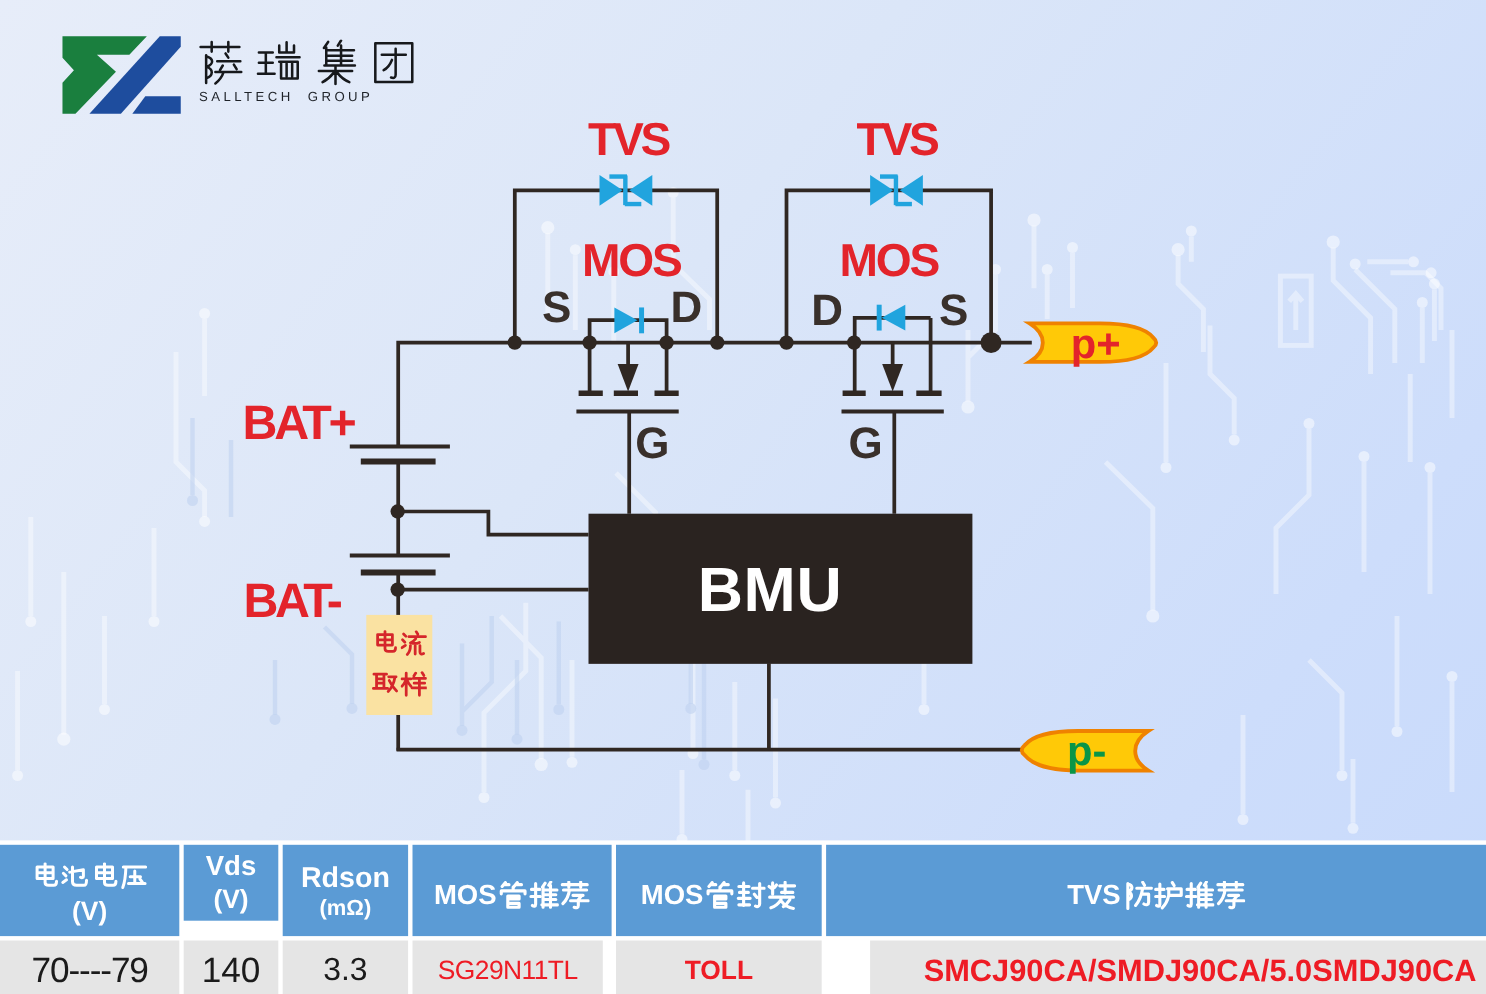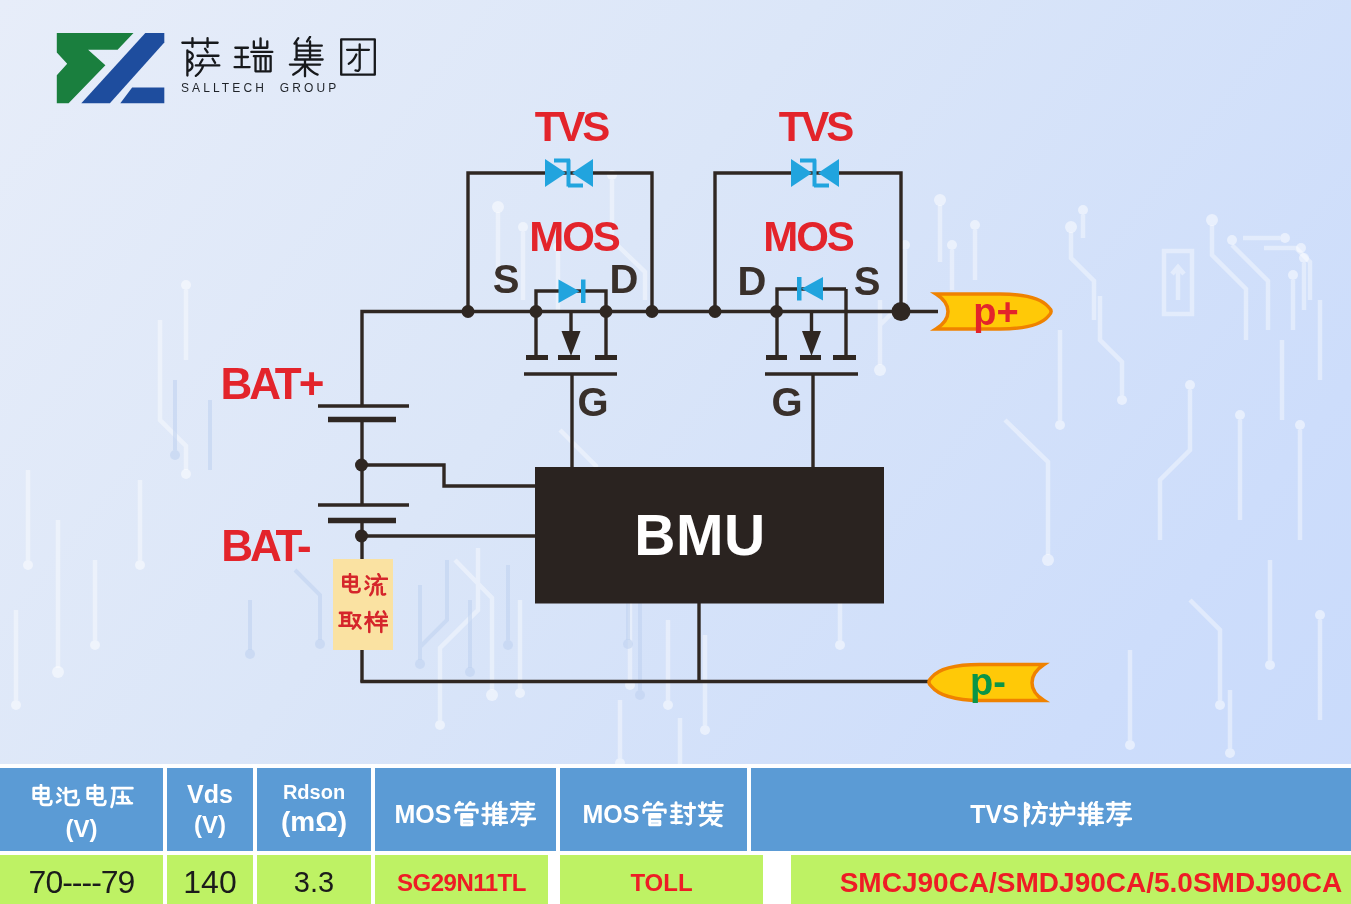--- a/index.html
+++ b/index.html
@@ -1,21 +1,21 @@
 <!DOCTYPE html>
 <html><head><meta charset="utf-8">
 <style>
 html,body{margin:0;padding:0;width:1351px;height:904px;overflow:hidden}
 body{font-family:"Liberation Sans",sans-serif;position:relative;
 background:linear-gradient(128deg,#e7edf9 0%,#dbe6f8 40%,#cdddfb 80%,#c8dafb 100%)}
 .abs{position:absolute}
 svg.cn{overflow:visible;display:block}
 .w5{stroke-width:5.5}.w9{stroke-width:10.5}
 .hcell{position:absolute;background:#5b9bd5;color:#fff;font-weight:bold;display:flex;flex-direction:column;align-items:center;justify-content:center}
-.dcell{position:absolute;background:#bef264;color:#1b1b1b;display:flex;align-items:center;justify-content:center;padding-top:6px;box-sizing:border-box}
+.dcell{position:absolute;background:#e5e5e5;color:#1b1b1b;display:flex;align-items:center;justify-content:center;padding-top:6px;box-sizing:border-box}
 .cnrow{display:flex;align-items:center}
 </style></head>
 <body>
 <svg width="0" height="0" style="position:absolute">
 <defs>
 <symbol id="z-sa" viewBox="0 0 100 100">
         <g fill="none" stroke="currentColor" stroke-linecap="round" stroke-linejoin="round">
 <path d="M8,16 H92 M32,5 V26 M68,5 V26"></path>
 <path d="M20,34 V94 M20,36 C37,41 37,53 21,59 M21,59 C36,64 36,78 20,84"></path>
 <path d="M62,30 l6,9 M44,47 H94 M56,56 l-6,10 M80,54 l6,10 M40,70 H96 M58,70 C54,82 48,89 40,95"></path>
@@ -316,27 +316,27 @@
         </svg>
     <svg class="cn w9" width="26" height="26" viewBox="0 0 100 100">
           <use href="#z-dian"></use>
         </svg>
     <svg class="cn w9" width="26" height="26" viewBox="0 0 100 100">
           <use href="#z-ya"></use>
         </svg>
   </div>
   <div style="font-size:24px;margin-top:5px">(V)</div>
 </div>
-<div class="hcell" style="left:167px;top:4px;width:86px;height:83px">
+<div class="hcell" style="left:167px;top:4px;width:86px;height:69px">
   <div style="font-size:25px">Vds</div>
   <div style="font-size:24px;margin-top:2px">(V)</div>
 </div>
 <div class="hcell" style="left:257px;top:4px;width:114px;height:83px">
-  <div style="font-size:20px">Rdson</div>
-  <div style="font-size:28px;margin-top:2px">(mΩ)</div>
+  <div style="font-size:26px">Rdson</div>
+  <div style="font-size:20px;margin-top:2px">(mΩ)</div>
 </div>
 <div class="hcell" style="left:375px;top:4px;width:181px;height:83px">
   <div class="cnrow" style="gap:1px;color:#fff;padding-top:9px">
         <span style="font-size:25px;margin-right:1px">MOS</span>
     <svg class="cn w9" width="27" height="27" viewBox="0 0 100 100">
           <use href="#z-guan"></use>
         </svg>
     <svg class="cn w9" width="27" height="27" viewBox="0 0 100 100">
           <use href="#z-tui"></use>
         </svg>
@@ -372,16 +372,16 @@
           <use href="#z-tui"></use>
         </svg>
     <svg class="cn w9" width="27" height="27" viewBox="0 0 100 100">
           <use href="#z-jian"></use>
         </svg>
   </div>
 </div>
 <div class="dcell" style="left:0;top:91px;width:163px;height:49px;font-size:32px;letter-spacing:-1px">70----79</div>
 <div class="dcell" style="left:167px;top:91px;width:86px;height:49px;font-size:32px">140</div>
 <div class="dcell" style="left:257px;top:91px;width:114px;height:49px;font-size:29px">3.3</div>
-<div class="dcell" style="left:375px;top:91px;width:173px;height:49px;font-size:24px;font-weight:bold;letter-spacing:-0.5px;color:#ee1c25">SG29N11TL</div>
-<div class="dcell" style="left:560px;top:91px;width:203px;height:49px;font-size:24px;font-weight:bold;color:#ee1c25">TOLL</div>
+<div class="dcell" style="left:375px;top:91px;width:173px;height:49px;font-size:24px;font-weight:normal;letter-spacing:-0.5px;color:#ee1c25">SG29N11TL</div>
+<div class="dcell" style="left:560px;top:91px;width:187px;height:49px;font-size:24px;font-weight:bold;color:#ee1c25">TOLL</div>
 <div class="dcell" style="left:791px;top:91px;width:600px;height:49px;font-size:28px;font-weight:bold;color:#ee1c25">SMCJ90CA/SMDJ90CA/5.0SMDJ90CA</div>
 </div>
 
 </body></html>

